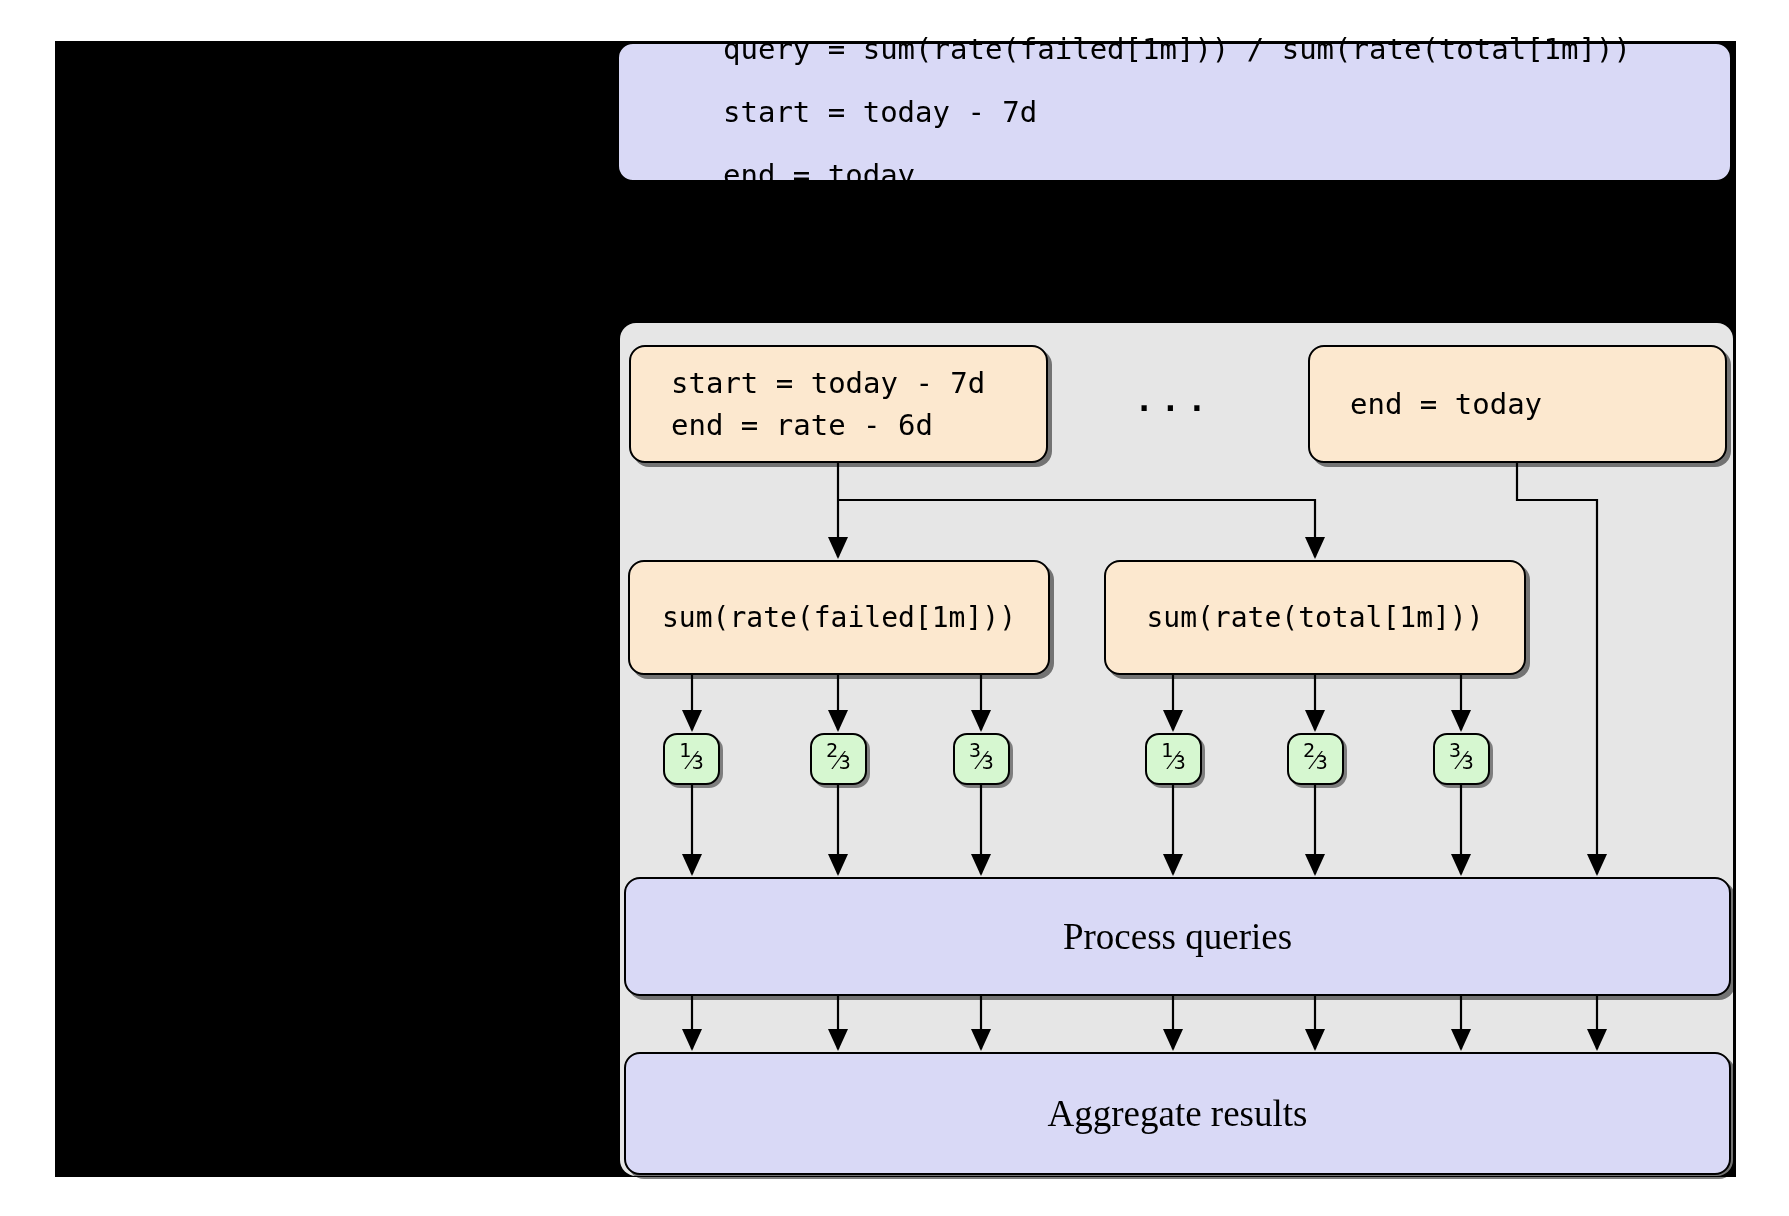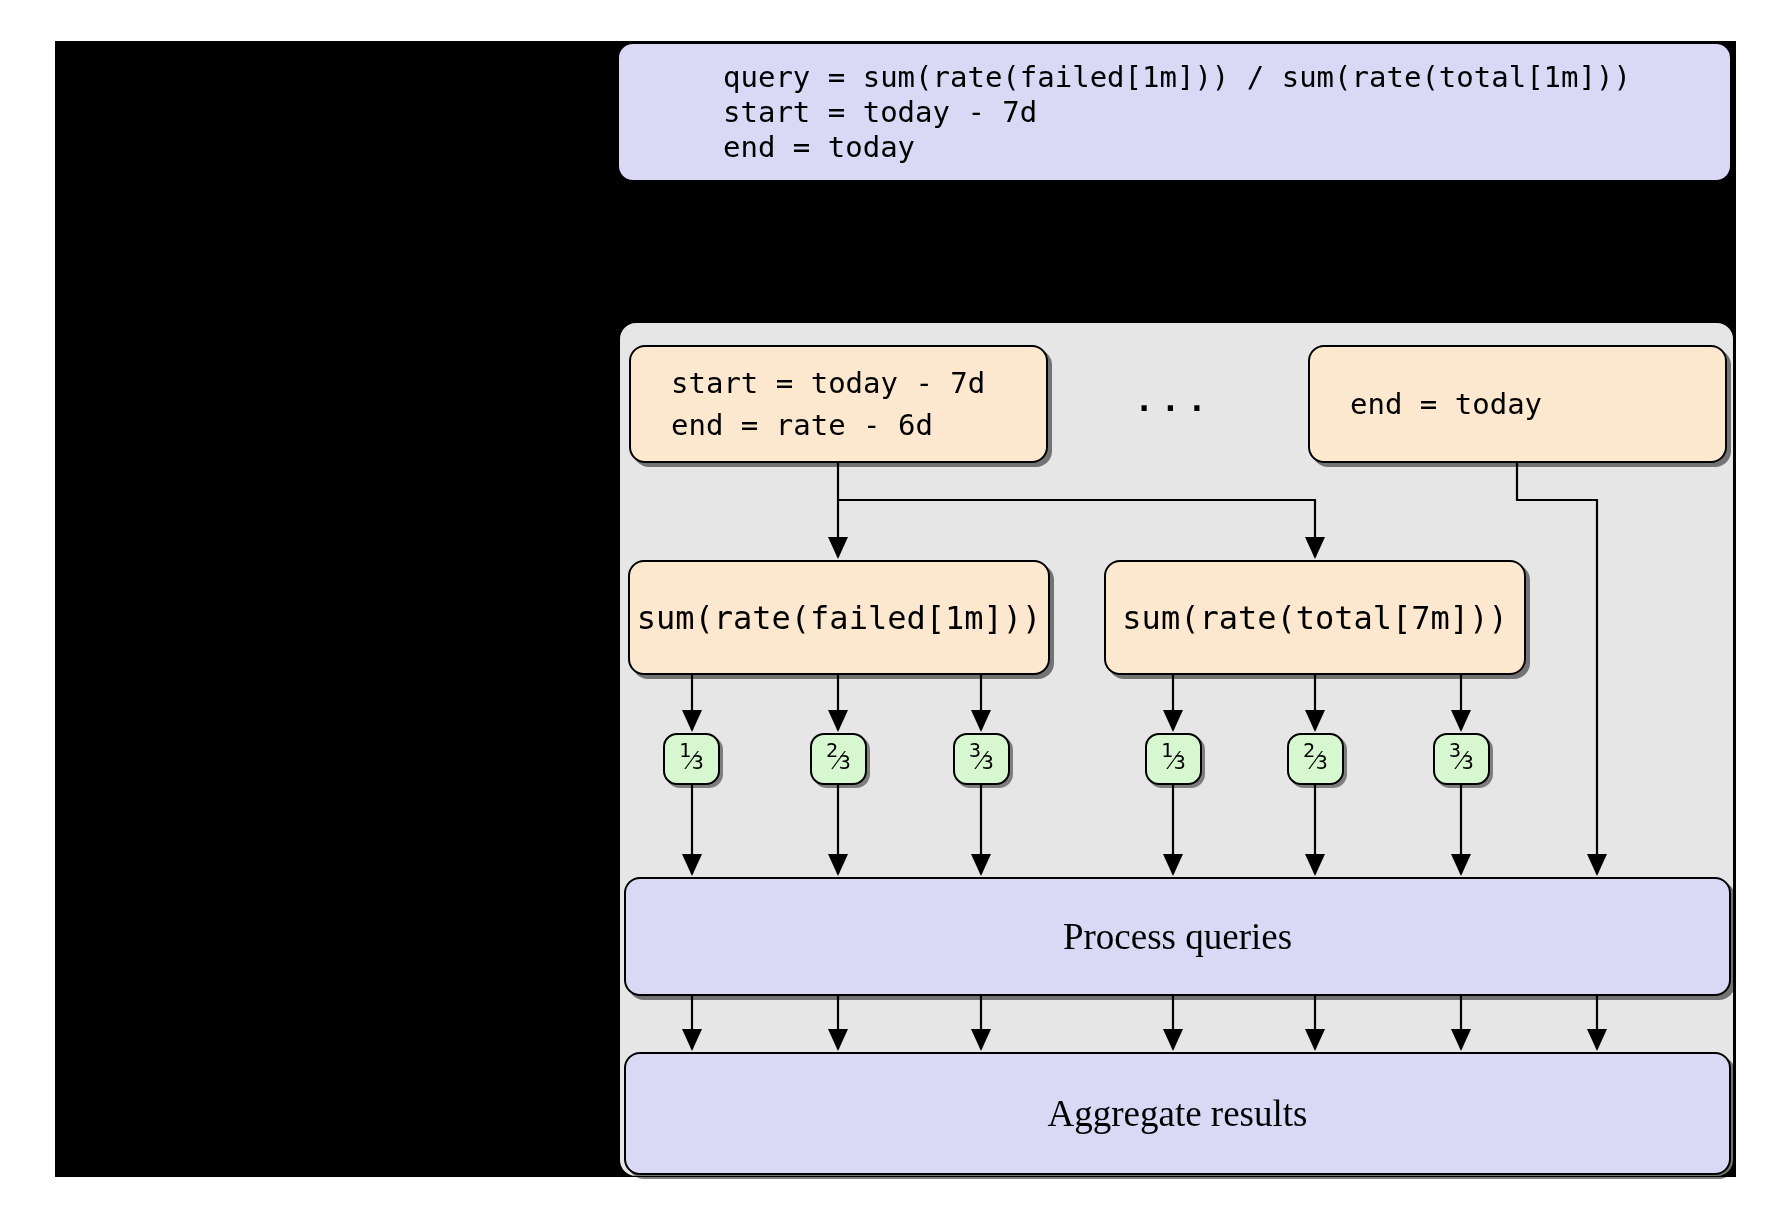--- a/index.html
+++ b/index.html
@@ -6,38 +6,38 @@
   #page{position:relative;width:1789px;height:1216px;background:#ffffff;overflow:hidden;
         font-family:"DejaVu Sans Mono", monospace;}
   .abs{position:absolute;box-sizing:border-box;}
 
   
   #canvas{left:55px;top:41px;width:1681px;height:1136px;background:#000000;}
 
   
   #code-box{left:617px;top:42px;width:1115px;height:140px;background:#d9d9f6;
             border:2px solid #000;border-radius:16px;display:flex;flex-direction:column;
-            justify-content:center;padding-left:104px;}
+            justify-content:center;padding-left:104px;gap:28px;}
   .code-line{font-size:29px;line-height:35px;color:#000;white-space:pre;}
 
   
   #shard-container{left:620px;top:323px;width:1113px;height:853px;background:#e6e6e6;
                    border-radius:16px;}
 
   
   .peach{background:#fce8cf;border:2.5px solid #000;border-radius:16px;
          box-shadow:4px 4px 0 rgba(0,0,0,0.5);}
   .range-box{width:419px;height:118px;top:345px;display:flex;flex-direction:column;
              justify-content:center;padding-left:40px;}
   .range-line{font-size:29px;line-height:42px;color:#000;white-space:pre;}
   #range-left{left:629px;}
   #range-right{left:1308px;}
 
   .sum-box{width:422px;height:115px;top:560px;display:flex;align-items:center;
-           justify-content:center;font-size:32px;color:#000;white-space:pre;}
+           justify-content:center;font-size:28px;color:#000;white-space:pre;}
   #sum-failed{left:628px;}
   #sum-total{left:1104px;}
 
   
   #ellipsis{left:1124px;top:381px;width:100px;text-align:center;font-size:32px;
             letter-spacing:7px;color:#000;font-weight:bold;}
 
   
   .frac-box{top:733px;width:57px;height:52px;background:#d6f7d0;border:2.5px solid #000;
             border-radius:14px;box-shadow:3px 3px 0 rgba(0,0,0,0.45);
@@ -76,21 +76,21 @@
     <div class="range-line">end = rate - 6d</div>
   </div>
 
   <div id="ellipsis" class="abs">...</div>
 
   <div id="range-right" class="abs peach range-box">
     <div class="range-line">end = today</div>
   </div>
 
   <div id="sum-failed" class="abs peach sum-box">sum(rate(failed[1m]))</div>
-  <div id="sum-total" class="abs peach sum-box">sum(rate(total[7m]))</div>
+  <div id="sum-total" class="abs peach sum-box">sum(rate(total[1m]))</div>
 
   <div class="abs frac-box" style="left:663px">
     <span class="frac-num">1</span>
       <span class="frac-slash">⁄</span>
       <span class="frac-den">3</span>
   </div>
   <div class="abs frac-box" style="left:810px">
     <span class="frac-num">2</span>
       <span class="frac-slash">⁄</span>
       <span class="frac-den">3</span>

